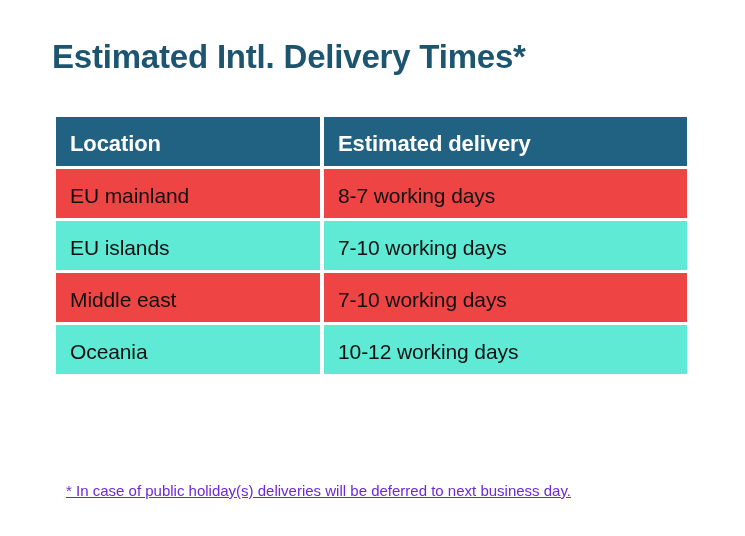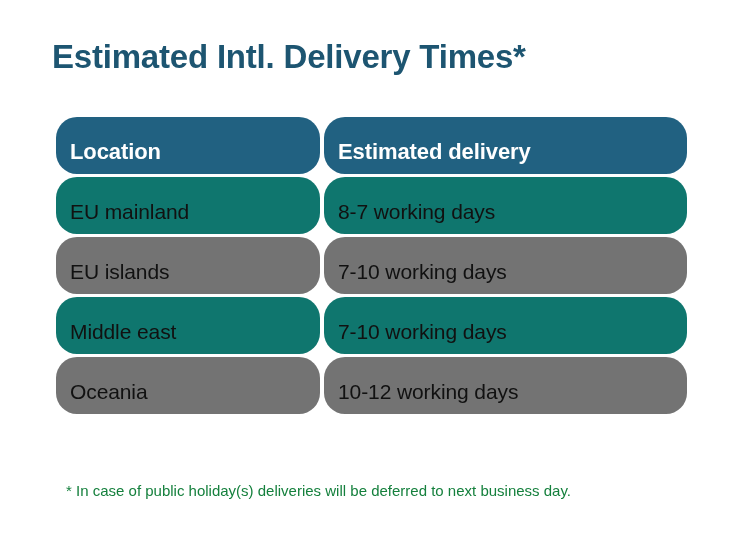--- a/index.html
+++ b/index.html
@@ -34,56 +34,56 @@
     position: absolute;
     left: 52px;
     top: 114px;
     width: 639px;
     border-collapse: separate;
     border-spacing: 4px 3px;
     table-layout: fixed;
   }
   .delivery-table th,
   .delivery-table td {
-    padding: 12px 0 0 14px;
+    padding: 4px 0 0 14px;
     text-align: left;
     vertical-align: middle;
     white-space: nowrap;
     overflow: hidden;
-    border-radius: 21px;
   }
   .col-location { width: 264px; }
   .col-delivery { width: 363px; }
 
   thead th {
     background: #216181;
     color: #ffffff;
     font-size: 22px;
     font-weight: 700;
     height: 45px;
     letter-spacing: -0.1px;
   }
   tbody td {
     font-size: 21px;
     font-weight: 400;
     color: #111111;
     height: 45px;
     letter-spacing: -0.1px;
   }
-  tbody tr.band-dark td { background: #0f766e; }
-  tbody tr.band-light td { background: #737373; }
+  tbody tr.band-dark td { background: #ef4444; }
+  tbody tr.band-light td { background: #5eead4; }
 
   .footnote {
     position: absolute;
     left: 66px;
     top: 481px;
     font-size: 15px;
-    color: #15803d;
+    color: #6d28d9;
     white-space: nowrap;
     line-height: 20px;
+    text-decoration: underline;
   }
 </style>
 </head>
 <body>
 
 <div class="page">
 
   <div class="page-title">Estimated Intl. Delivery Times*</div>
 
   <table class="delivery-table">

